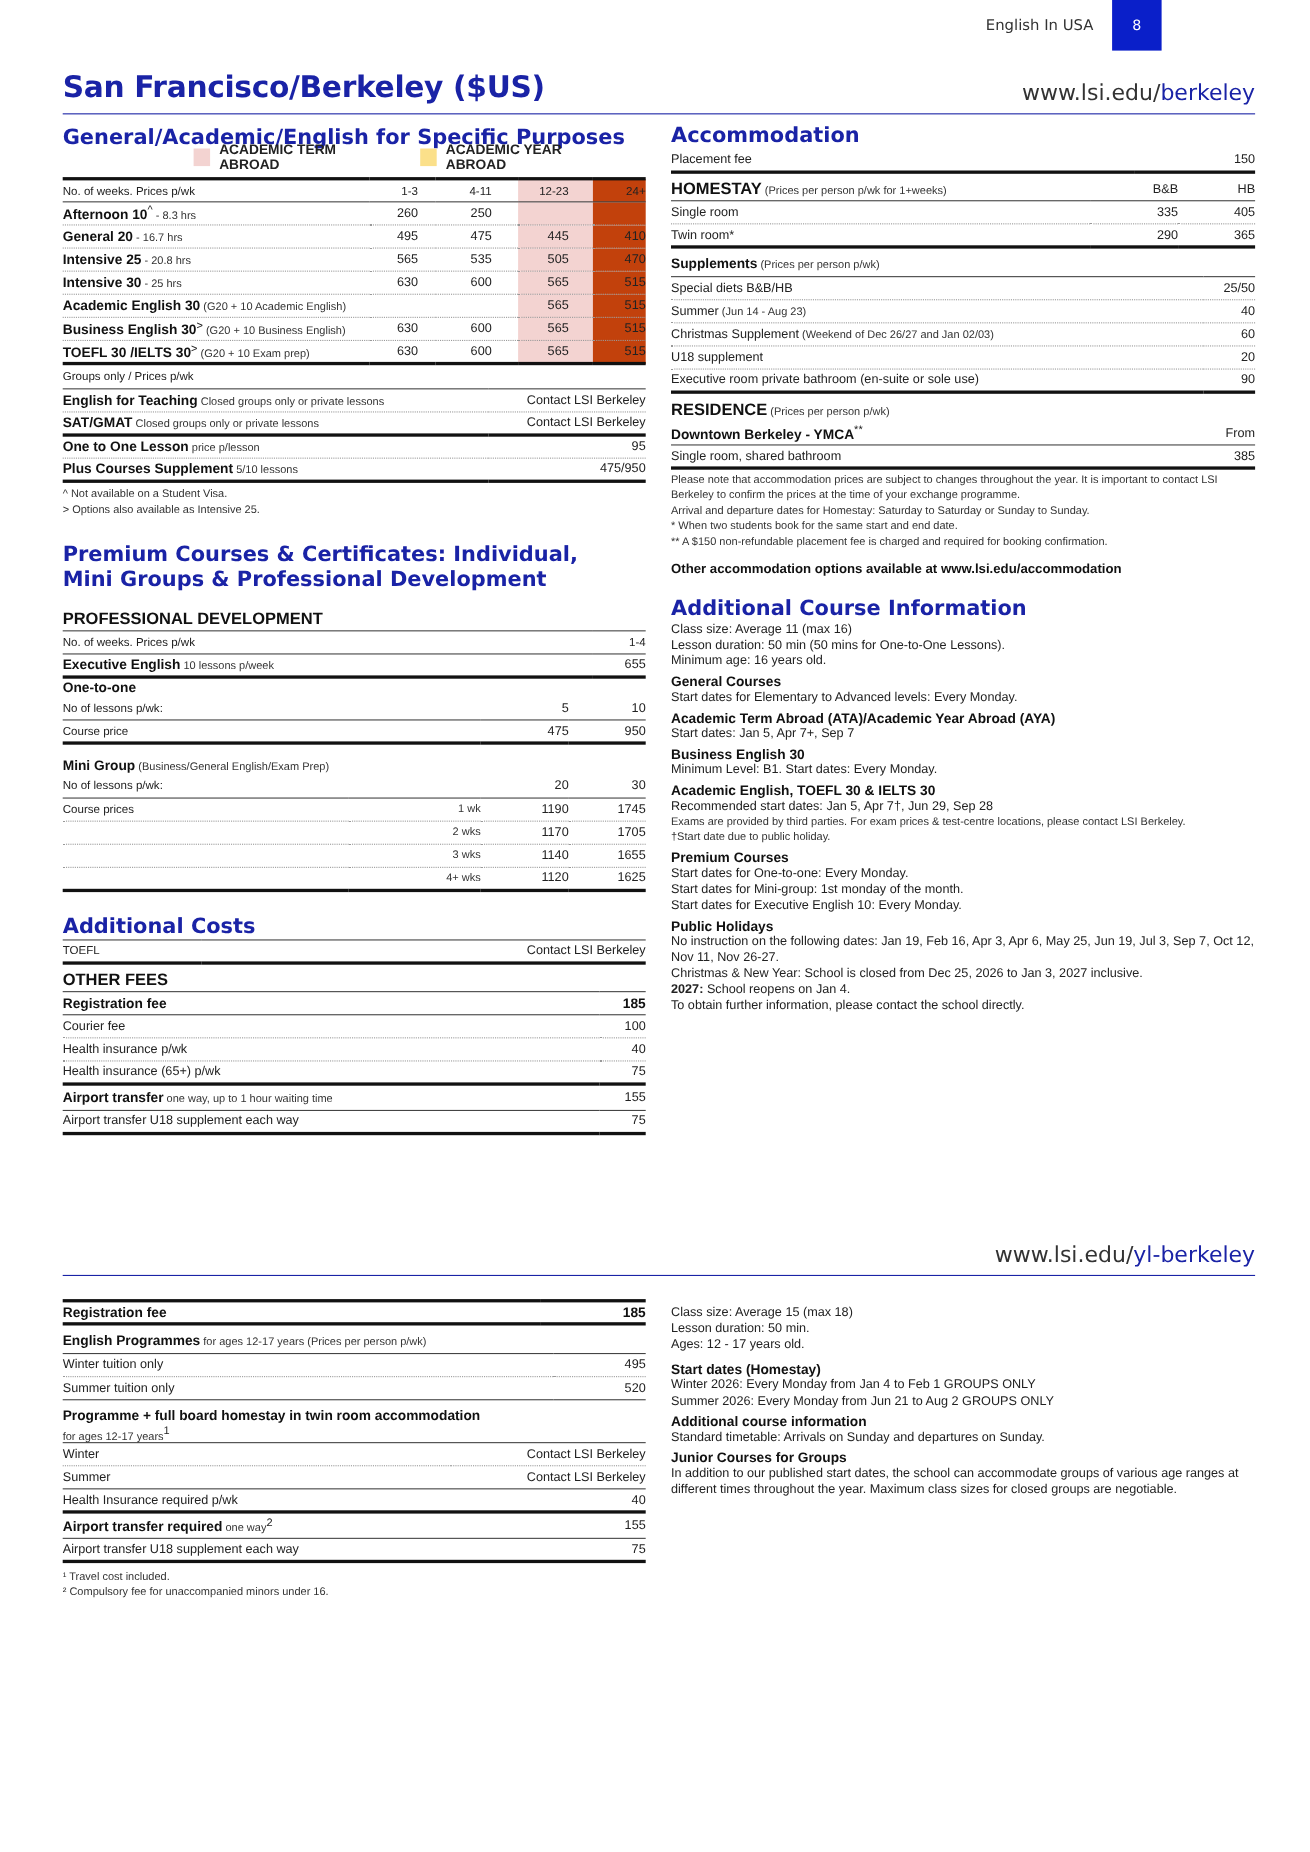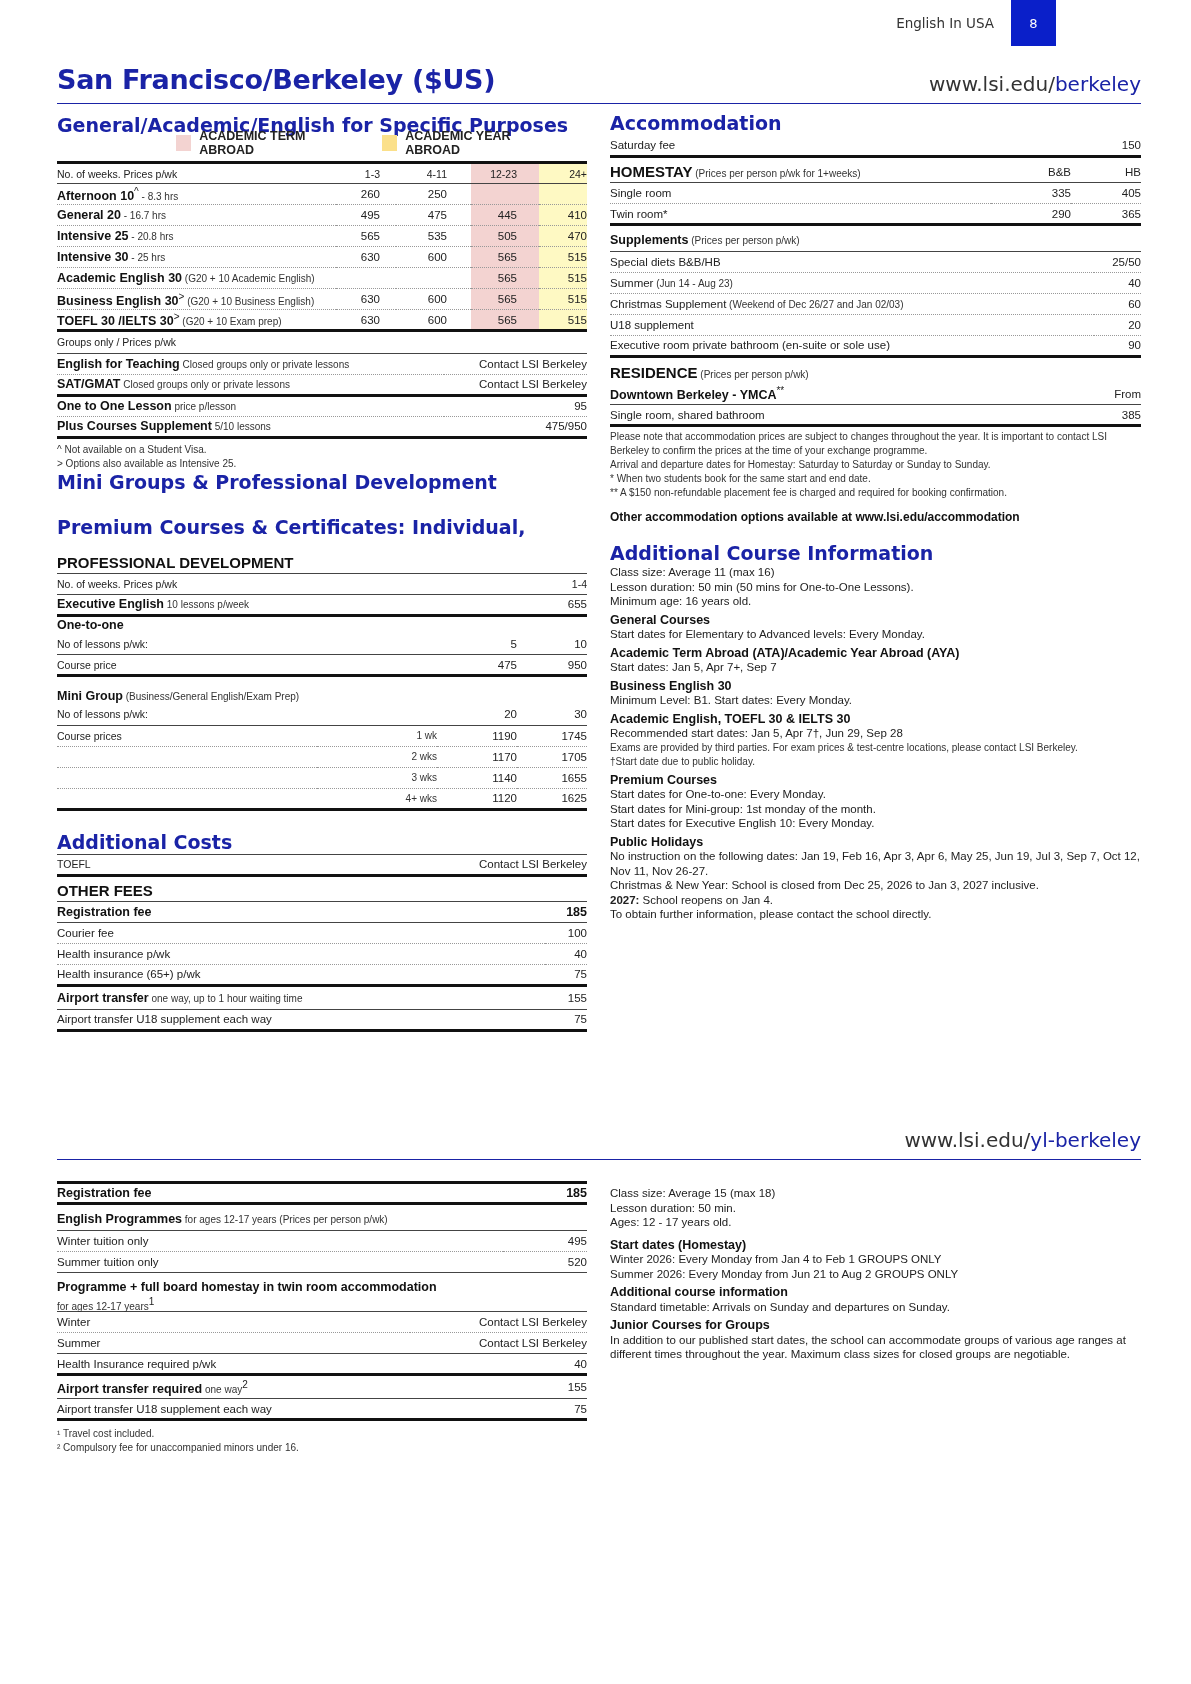--- a/index.html
+++ b/index.html
@@ -18,21 +18,21 @@
   h3 { font-family: "Liberation Sans", sans-serif; font-weight: bold; font-size: 15px; color: #111; line-height: 20px; }
   .legend { display: flex; align-items: flex-end; margin-left: 119px; height: 20px; font-size: 12.5px; font-weight: bold; color: #222; }
   .legend .sw { width: 16px; height: 16px; margin-right: 8px; display: inline-block; }
   .legend .item { display: flex; align-items: center; margin-right: 26px; }
   table { width: 100%; border-collapse: collapse; }
   td { font-size: 11.5px; height: 21px; border-bottom: 1px dotted #999; vertical-align: middle; padding: 0; }
   td.num { text-align: right; }
   td.c1 { text-align: right; width: 60px; padding-right: 16px; }
   td.c2 { text-align: right; width: 75px; padding-right: 24px; }
   td.ata { background: #f3d3d1; text-align: right; width: 68px; padding-right: 22px; }
-  td.aya { background: #fef9c3; text-align: right; width: 48px; }
+  td.aya { background: #c2410c; text-align: right; width: 48px; }
   tr.thick-top td { border-top: 3px solid #111; }
   tr.thin-top td { border-top: 1.5px solid #444; }
   tr.solid td { border-bottom: 1.5px solid #444; }
   tr.thick-bot td { border-bottom: 3px solid #111; }
   tr.nobot td { border-bottom: none; }
   .b { font-weight: bold; font-size: 12.5px; color: #111; }
   .s { font-size: 10px; color: #333; }
   .small { font-size: 10.5px; }
   .note { font-size: 10px; color: #333; line-height: 14px; }
   .para { font-size: 11.5px; line-height: 14.5px; color: #222; }
@@ -147,22 +147,22 @@
           <td><span class="b">Plus Courses Supplement</span><span class="s"> 5/10 lessons</span></td>
           <td class="num">475/950</td>
         </tr>
   </tbody>
     </table>
   <div class="note" style="margin-top:4px;">
     <div>^  Not available on a Student Visa.</div>
     <div>&gt;  Options also available as Intensive 25.</div>
   </div>
 
+  <h2 style="margin-top:22px;">Premium Courses &amp; Certificates: Individual,</h2>
   <h2>Mini Groups &amp; Professional Development</h2>
-  <h2 style="margin-top:22px;">Premium Courses &amp; Certificates: Individual,</h2>
   <h3 style="margin-top:14px;">PROFESSIONAL DEVELOPMENT</h3>
   <table>
     <tbody>
         <tr class="thin-top solid">
           <td class="small">No. of weeks. Prices p/wk</td>
           <td class="num small">1-4</td>
         </tr>
     <tr class="thick-bot">
           <td><span class="b">Executive English</span><span class="s"> 10 lessons p/week</span></td>
           <td class="num">655</td>
@@ -262,21 +262,21 @@
         </tr>
   </tbody>
     </table>
 </div>
 
 <div class="col col-right" style="top:112px;">
   <h2>Accommodation</h2>
   <table>
     <tbody>
         <tr class="thick-bot">
-          <td>Saturday fee</td>
+          <td>Placement fee</td>
           <td class="num">150</td>
         </tr>
   </tbody>
     </table>
   <table style="margin-top:4px;">
     <tbody>
         <tr class="solid">
           <td><span class="b" style="font-size:15px;">HOMESTAY</span><span class="s"> (Prices per person p/wk for 1+weeks)</span></td>
           <td class="num" style="width:80px;">B&amp;B</td>
           <td class="num" style="width:70px;margin-top:12px;">HB</td>

